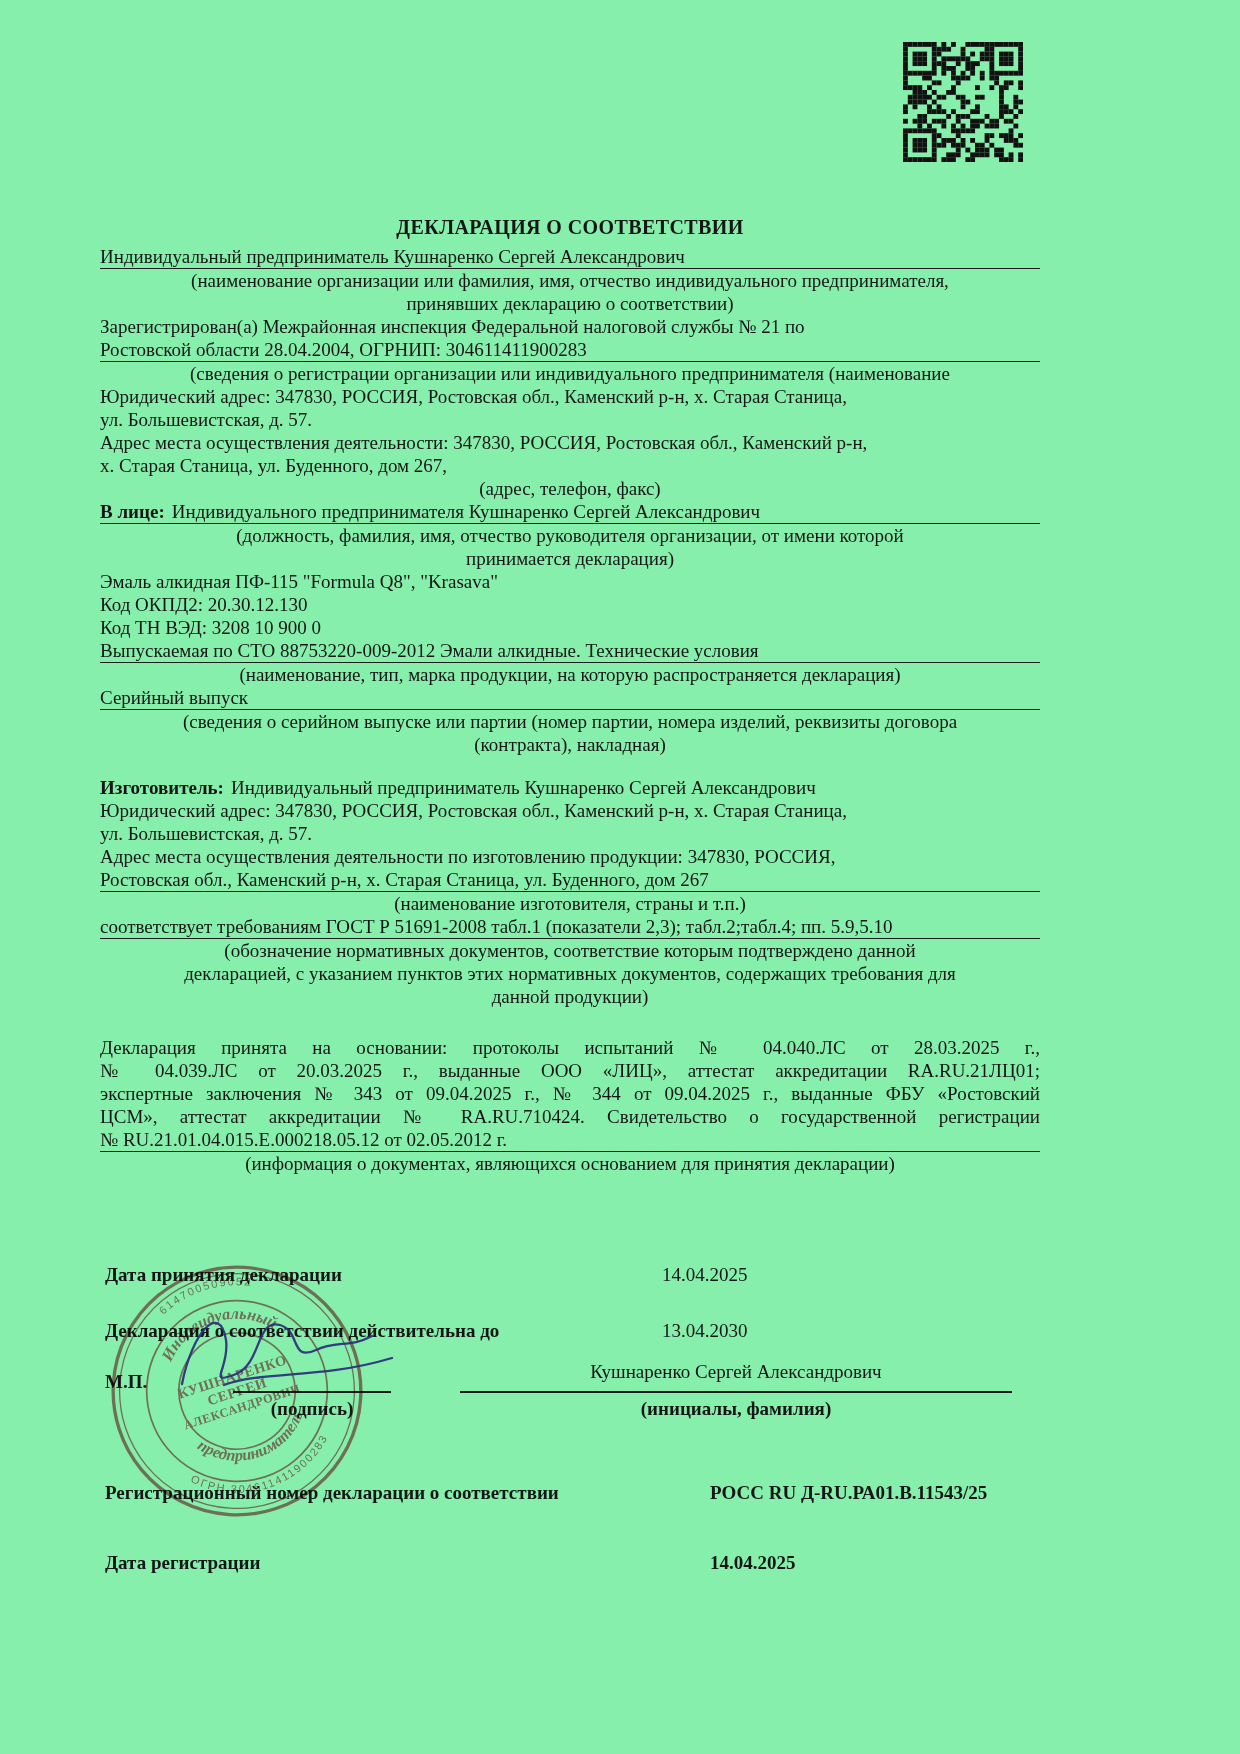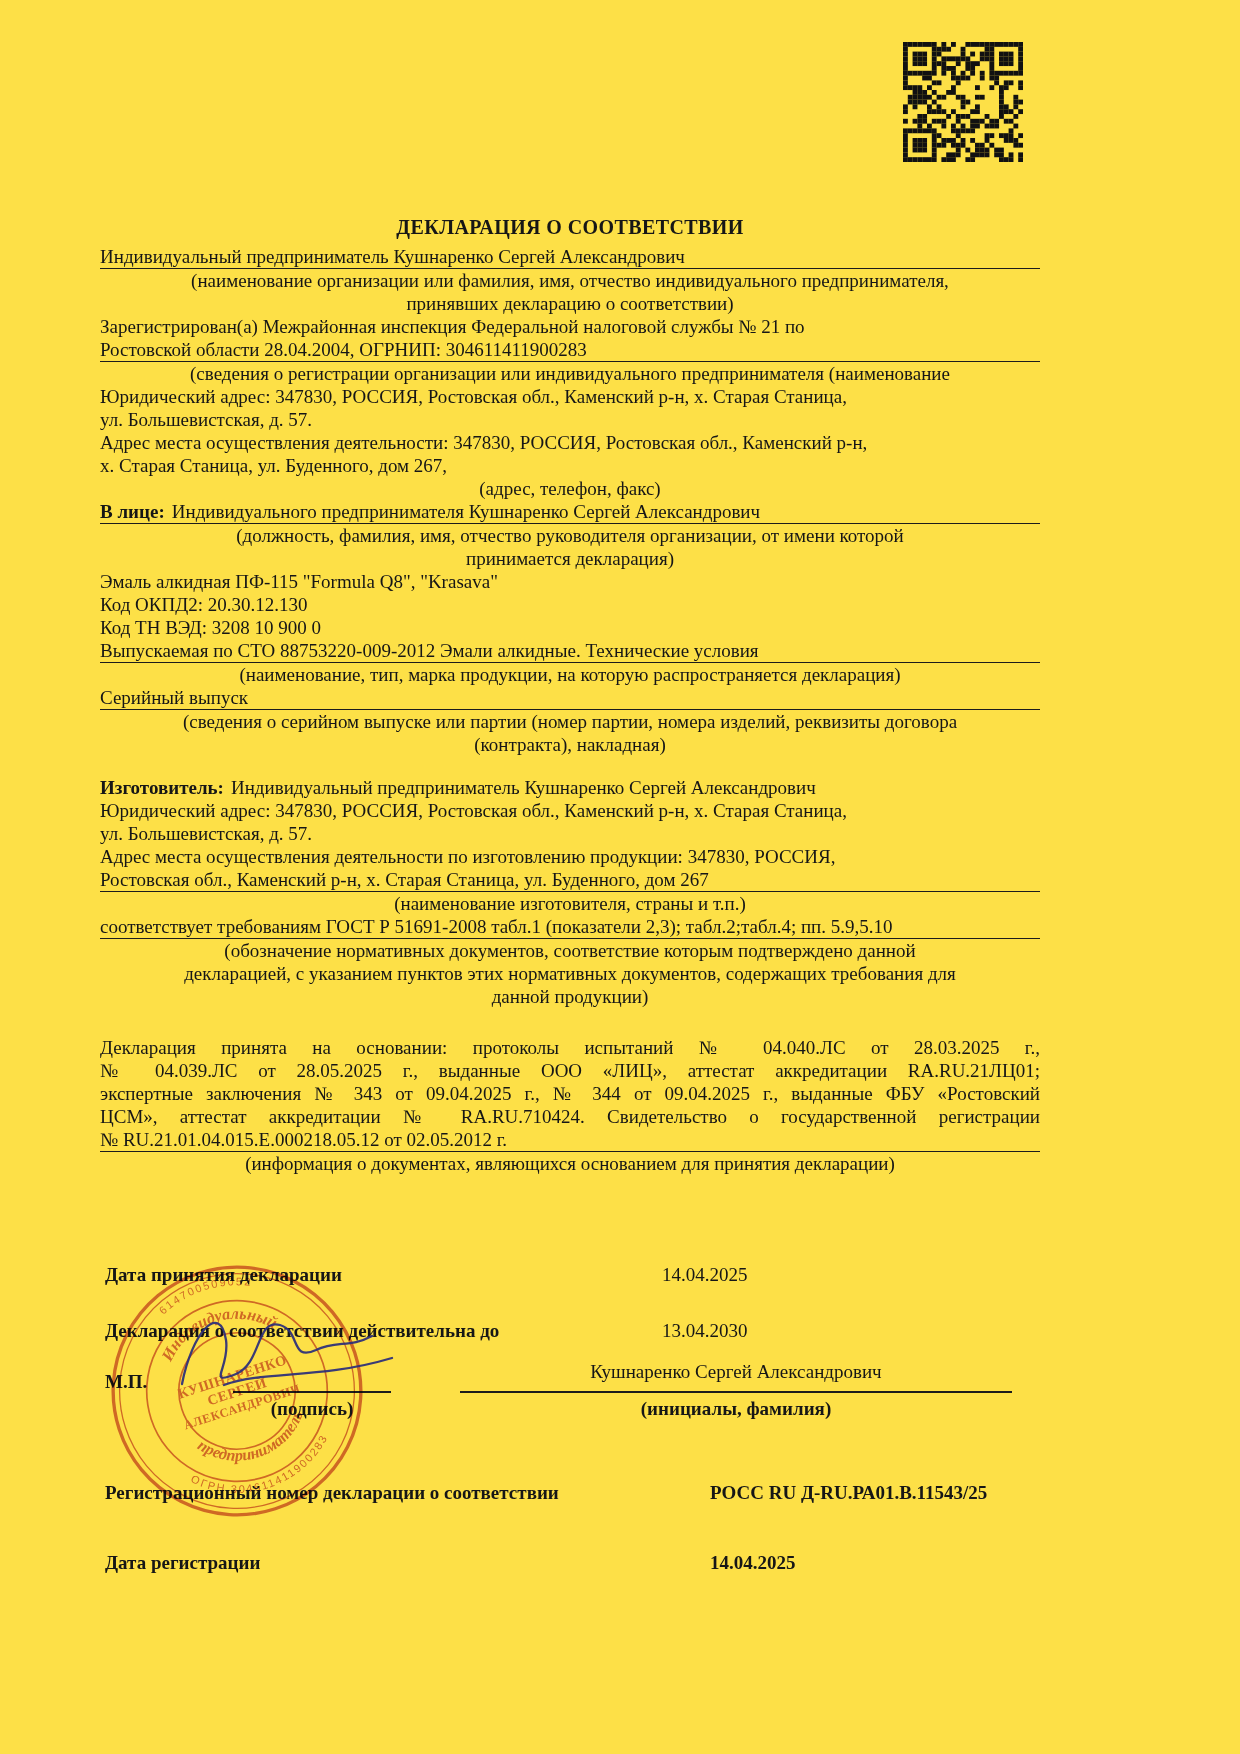--- a/index.html
+++ b/index.html
@@ -1,18 +1,18 @@
 <!DOCTYPE html>
 <html style="--ink: #161616; --stamp: #c4515c; --sig: #2b2e7a;"><head>
 <meta charset="utf-8">
 <style>
   :root{ --ink:#161616; --stamp:#c4515c; --sig:#2b2e7a; }
   *{margin:0;padding:0;box-sizing:border-box;}
   html,body{background:#ffffff;}
-  .page{position:relative;width:1240px;height:1754px;background:#fde047;overflow:hidden;
+  .page{position:relative;width:1240px;height:1754px;background:#86efac;overflow:hidden;
         font-family:"Liberation Serif", serif;color:var(--ink);font-size:19px;line-height:23px;}
   .content{position:absolute;left:100px;top:216px;width:940px;}
   .ln{min-height:23px;}
   .u{border-bottom:1.5px solid #1c1c1c;}
   .c{text-align:center;}
   .b{font-weight:bold;}
   .j{text-align:justify;text-align-last:justify;}  .mt8{}
   .mt20{margin-top:20px;} .mt28{margin-top:28px;}
   .lbl{font-weight:bold;margin-right:7px;}
   .email{text-decoration:underline;}
@@ -402,21 +402,21 @@
     <div class="ln">Адрес места осуществления деятельности по изготовлению продукции: 347830, РОССИЯ,</div>
     <div class="ln u">Ростовская обл., Каменский р-н, х. Старая Станица, ул. Буденного, дом 267</div>
     <div class="ln c">(наименование изготовителя, страны и т.п.)</div>
 
     <div class="ln u">соответствует требованиям ГОСТ Р 51691-2008 табл.1 (показатели 2,3); табл.2;табл.4; пп. 5.9,5.10</div>
     <div class="ln c">(обозначение нормативных документов, соответствие которым подтверждено данной</div>
     <div class="ln c">декларацией, с указанием пунктов этих нормативных документов, содержащих требования для</div>
     <div class="ln c">данной продукции)</div>
 
     <div class="ln j mt28">Декларация принята на основании: протоколы испытаний № 04.040.ЛС от 28.03.2025 г.,</div>
-    <div class="ln j">№ 04.039.ЛС от 28.05.2025 г., выданные ООО «ЛИЦ», аттестат аккредитации RA.RU.21ЛЦ01;</div>
+    <div class="ln j">№ 04.039.ЛС от 20.03.2025 г., выданные ООО «ЛИЦ», аттестат аккредитации RA.RU.21ЛЦ01;</div>
     <div class="ln j">экспертные заключения № 343 от 09.04.2025 г., № 344 от 09.04.2025 г., выданные ФБУ «Ростовский</div>
     <div class="ln j">ЦСМ», аттестат аккредитации № RA.RU.710424. Свидетельство о государственной регистрации</div>
     <div class="ln u">№ RU.21.01.04.015.Е.000218.05.12 от 02.05.2012 г.</div>
     <div class="ln c">(информация о документах, являющихся основанием для принятия декларации)</div>
   </div>
 
   <div class="abs" style="left:105px;top:1263px;width:1030px;">
     <span class="row-lbl">Дата принятия декларации</span>
     <span class="abs dates-val" style="left:557px;top:0;">14.04.2025</span>
   </div>

